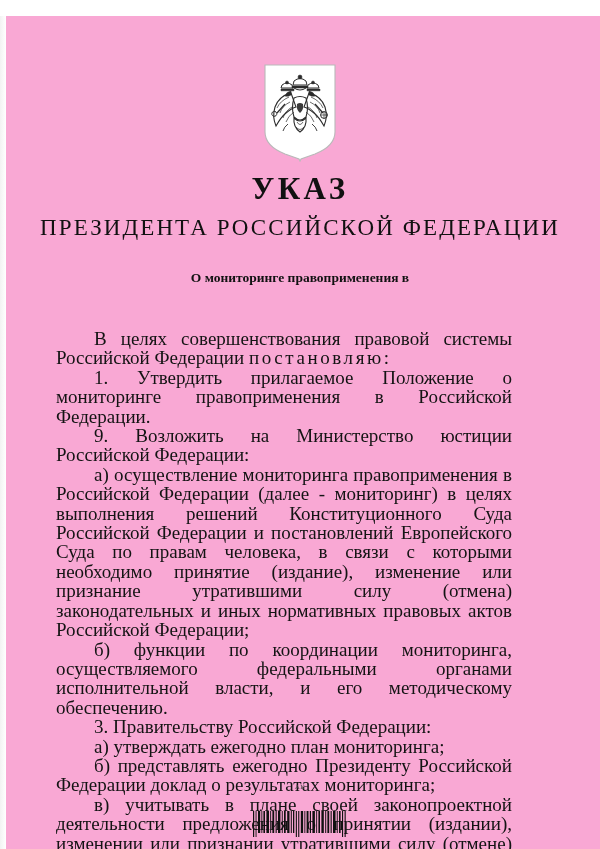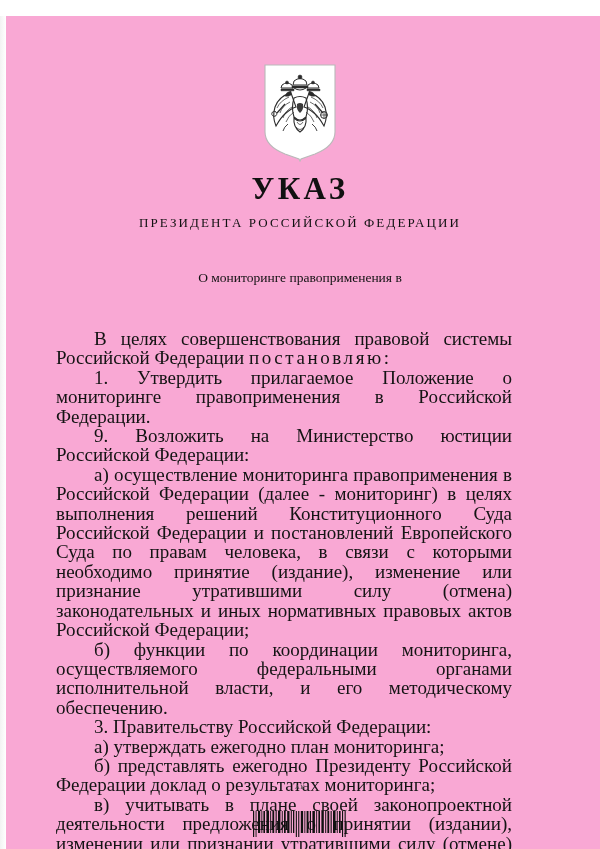--- a/index.html
+++ b/index.html
@@ -55,34 +55,34 @@
     font-weight: bold;
     letter-spacing: 3.5px;
     line-height: 1;
     color: #111;
   }
   .doc-subtitle {
     position: absolute;
     left: 0; right: 0;
     top: 200px;
     text-align: center;
-    font-size: 13px;
+    font-size: 23px;
     font-weight: normal;
     letter-spacing: 2.1px;
     line-height: 1;
     color: #111;
   }
   .doc-topic {
     position: absolute;
     left: 72px;
     width: 456px;
     top: 252px;
     text-align: center;
     font-size: 13.5px;
-    font-weight: normal;
+    font-weight: bold;
     line-height: 19px;
     color: #111;
   }
 
   
   .body-text {
     position: absolute;
     left: 56px;
     top: 313px;
     width: 456px;

